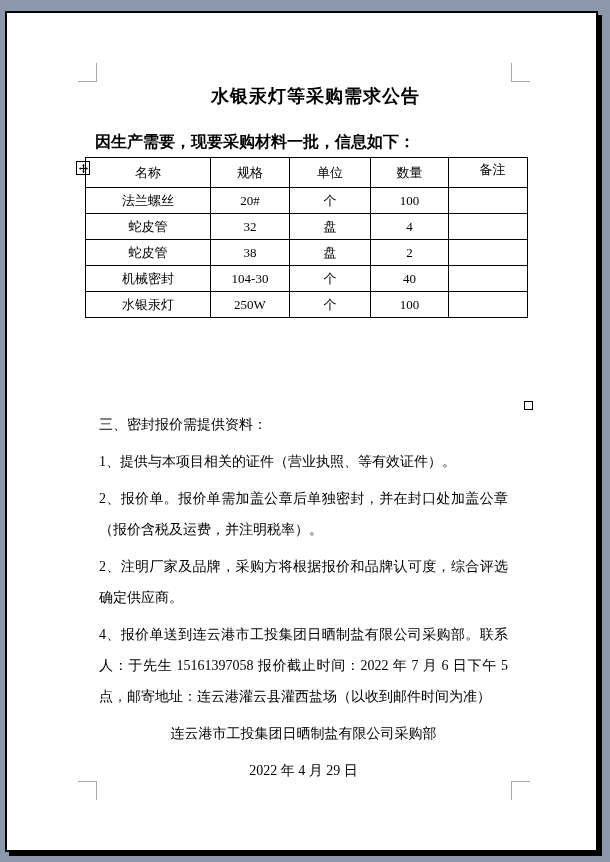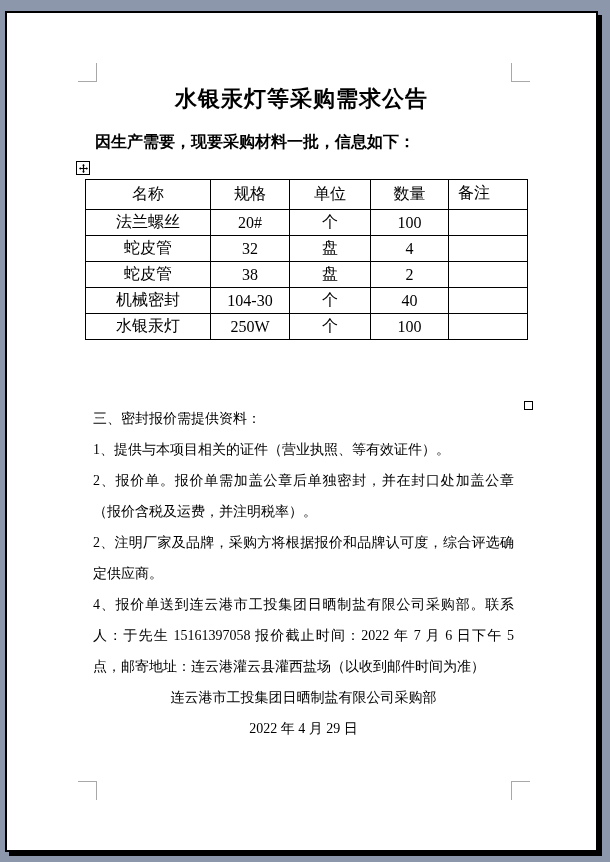--- a/index.html
+++ b/index.html
@@ -15,55 +15,55 @@
     box-shadow:4px 4px 0 #000;
   }
   .crop{position:absolute;width:18px;height:18px;}
   .crop-tl{left:71px;top:50px;border-right:1px solid #A8A8A8;border-bottom:1px solid #A8A8A8;}
   .crop-tr{left:504px;top:50px;border-left:1px solid #A8A8A8;border-bottom:1px solid #A8A8A8;}
   .crop-bl{left:71px;top:768px;border-right:1px solid #A8A8A8;border-top:1px solid #A8A8A8;}
   .crop-br{left:504px;top:768px;border-left:1px solid #A8A8A8;border-top:1px solid #A8A8A8;}
 
   .title{
     position:absolute;left:0;top:71px;width:100%;
-    text-align:center;font-size:22px;font-weight:bold;letter-spacing:1px;
+    text-align:center;font-size:18px;font-weight:bold;letter-spacing:1px;padding-left:14px;
   }
   .intro{
     position:absolute;left:88px;top:119px;width:440px;
     font-size:16px;line-height:20px;white-space:nowrap;font-weight:bold;
   }
 
   table.doc-table{
-    position:absolute;left:78px;top:166px;width:442px;
+    position:absolute;left:78px;top:144px;width:442px;
     border-collapse:collapse;table-layout:fixed;
-    font-size:16px;
+    font-size:13px;
   }
   .doc-table th,.doc-table td{
     border:1px solid #000;height:25px;padding:0;
     text-align:center;vertical-align:middle;font-weight:normal;
     overflow:hidden;white-space:nowrap;
   }
   .doc-table thead th{height:26px;}
-  .doc-table th.remark{text-align:left;vertical-align:top;padding:3px 0 0 9px;font-family:Liberation Serif, serif;}
+  .doc-table th.remark{text-align:center;vertical-align:top;padding:3px 0 0 9px;font-family:Liberation Serif, serif;}
 
   .move-handle{
     position:absolute;left:69px;top:148px;width:12px;height:12px;
     border:1px solid #000;background:#fff;
     display:flex;align-items:center;justify-content:center;
   }
   .resize-handle{
     position:absolute;left:517px;top:388px;width:7px;height:7px;
     border:1px solid #000;background:#fff;
   }
 
   .bodytext{
     position:absolute;left:86px;top:390px;width:421px;
     font-size:14px;line-height:31px;
   }
-  .bodytext p{margin:0;text-align:justify;}
+  .bodytext p{margin:6px;text-align:justify;}
   .bodytext p.right{text-align:center;}
 </style>
 </head>
 <body>
 
 <div class="page">
 
   <div class="crop crop-tl"></div>
   <div class="crop crop-tr"></div>
   <div class="crop crop-bl"></div>

